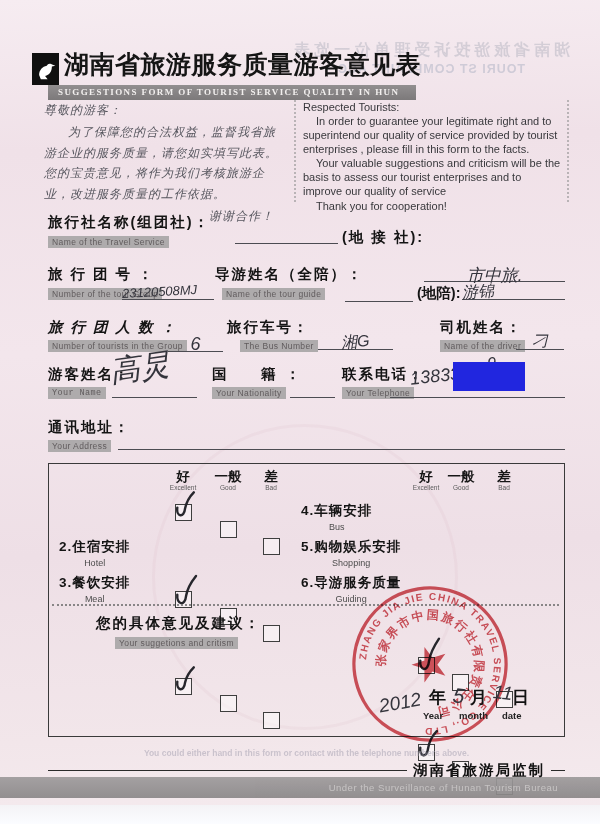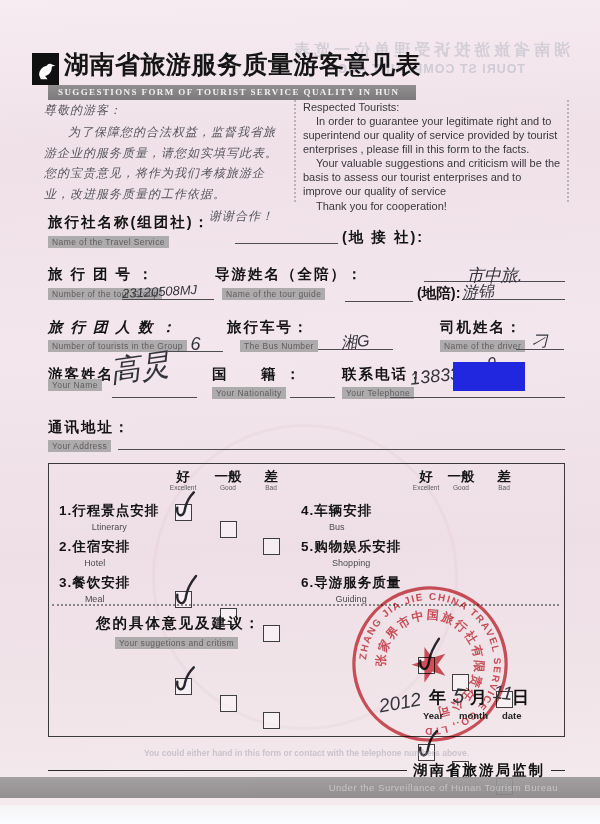--- a/index.html
+++ b/index.html
@@ -122,21 +122,21 @@
   <div class="abs uline" style="left:318px;top:332px;width:75px;text-align:center;">
     <span class="hand" style="font-size:16px;transform:rotate(-5deg);display:inline-block;">湘G</span>
   </div>
   <div class="abs cnlabel" style="left:440px;top:318px;">司机姓名：</div>
   <div class="abs tag" style="left:440px;top:340px;">Name of the driver</div>
   <div class="abs uline" style="left:516px;top:332px;width:48px;text-align:center;">
     <span class="hand" style="font-size:15px;">刁</span>
   </div>
 
   <div class="abs cnlabel" style="left:48px;top:365px;">游客姓名：</div>
-  <div class="abs tag" style="left:48px;top:379px;">Your    Name</div>
+  <div class="abs tag" style="left:48px;top:387px;font-family:Liberation Mono, monospace;">Your    Name</div>
   <div class="abs uline" style="left:112px;top:380px;width:85px;"></div>
   <div class="abs hand" style="left:110px;top:348px;font-size:30px;transform:rotate(-8deg);">高炅</div>
   <div class="abs cnlabel" style="left:212px;top:365px;letter-spacing:10px;">国　籍：</div>
   <div class="abs tag" style="left:212px;top:387px;">Your  Nationality</div>
   <div class="abs uline" style="left:290px;top:380px;width:45px;"></div>
   <div class="abs cnlabel" style="left:342px;top:365px;">联系电话：</div>
   <div class="abs tag" style="left:342px;top:387px;">Your  Telephone</div>
   <div class="abs uline" style="left:390px;top:380px;width:175px;"></div>
   <div class="abs hand" style="left:410px;top:365px;font-size:18px;transform:rotate(-6deg);">1383339</div>
   <div class="abs hand" style="left:487px;top:355px;font-size:16px;">9</div>
@@ -167,24 +167,20 @@
     </div>
     <div class="abs rhead" style="left:390px;top:6px;">
       <div class="c">一般</div>
       <div class="e">Good</div>
     </div>
     <div class="abs rhead" style="left:433px;top:6px;">
       <div class="c">差</div>
       <div class="e">Bad</div>
     </div>
 
-    <div class="abs" style="left:10px;top:38px;text-align:left;">
-      <div class="ritem-cn">1.行程景点安排</div>
-      <div class="ritem-en" style="text-align:center;">Ltinerary</div>
-    </div>
     <div class="abs cb" style="left:126px;top:40px;">
       <svg viewBox="0 0 22 30">
           <path d="M4 17 C3 25 10 27 11 18 C12 13 15 7 19 3" stroke="#26262c" stroke-width="2.2" fill="none" stroke-linecap="round"></path>
         </svg>
     </div>
     <div class="abs cb" style="left:171px;top:40px;"></div>
     <div class="abs cb" style="left:214px;top:40px;"></div>
 
     <div class="abs" style="left:10px;top:74px;">
       <div class="ritem-cn">2.住宿安排</div>

